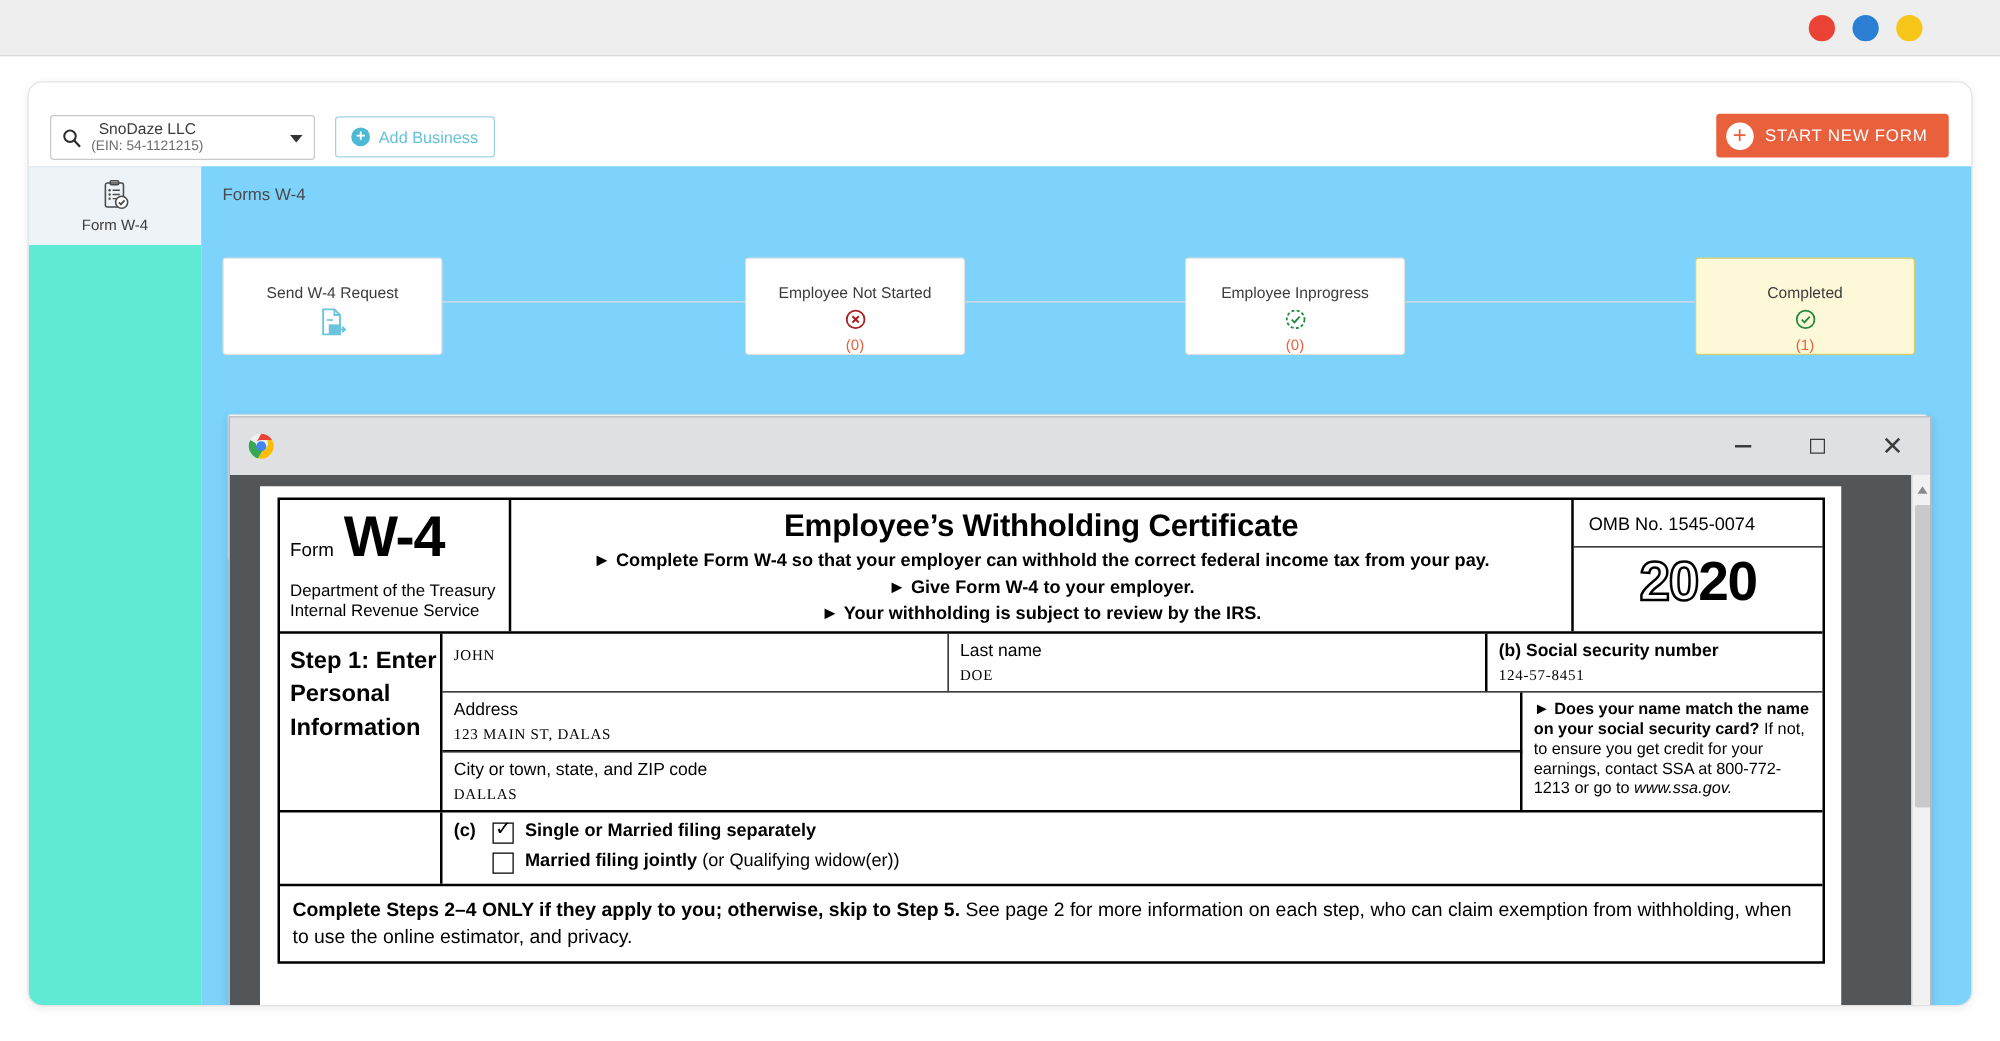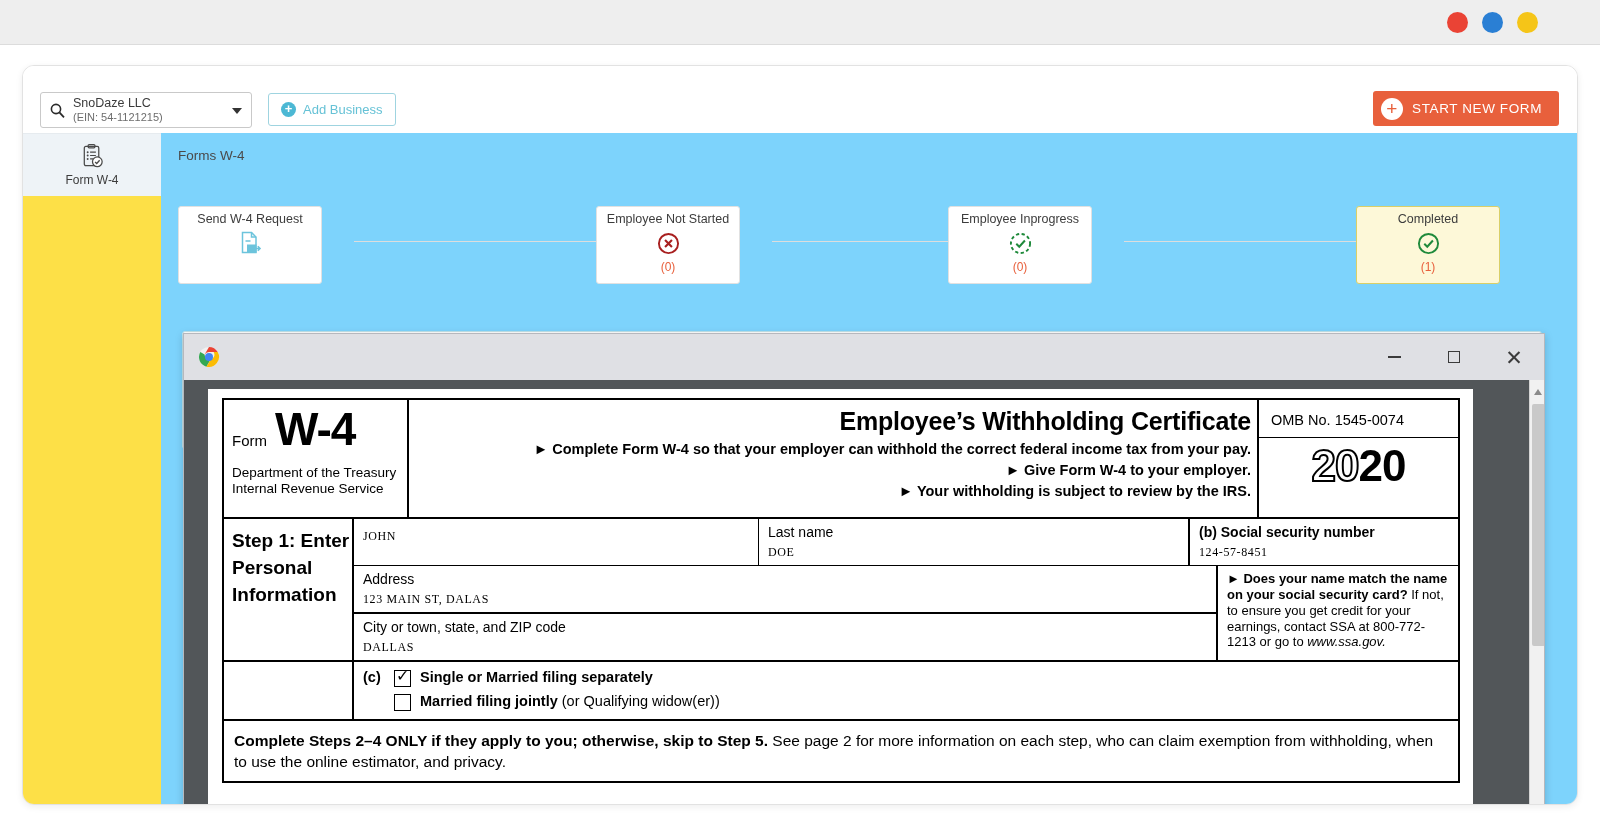--- a/index.html
+++ b/index.html
@@ -39,21 +39,21 @@
   .hdr { position: absolute; left: 0; top: 0; width: 100%; height: 67px; background:#fff; }
   .biz-select {
     position: absolute; left: 17px; top: 26px;
     width: 212px; height: 36px;
     border: 1px solid #c9c9c9; border-radius: 3px;
     background: #fff;
     display: flex; align-items: center;
     padding: 0 8px;
   }
   .biz-text { margin-left: 7px; line-height: 1.15; }
-  .biz-name { font-size: 12.5px; color: #3b3b3b; }
+  .biz-name { font-size: 12.5px; color: #3b3b3b; text-align: center; }
   .biz-ein { font-size: 11px; color: #6d6d6d; }
   .caret {
     position: absolute; right: 9px; top: 15px;
     width: 0; height: 0;
     border-left: 5px solid transparent; border-right: 5px solid transparent;
     border-top: 6px solid #333;
   }
   .add-biz {
     position: absolute; left: 245px; top: 27px;
     height: 33px; padding: 0 12px;
@@ -74,21 +74,21 @@
     display: flex; align-items: center; gap: 9px;
     color: #fff; font-size: 13.5px; letter-spacing: .6px;
   }
   .start-btn .wcirc {
     width: 22px; height: 22px; border-radius: 50%;
     background: #fff; color: #e8603c;
     font-size: 19px; line-height: 21px; text-align: center;
   }
 
   
-  .sidebar { position: absolute; left: 0; top: 67px; width: 138px; height: 673px; background:#fde047;text-align:right; }
+  .sidebar { position: absolute; left: 0; top: 67px; width: 138px; height: 673px; background:#5eead4;text-align:right; }
   .side-item {
     position: relative;
     width: 138px; height: 63px;
     background: #eef3f7;
     display: flex; flex-direction: column;
     align-items: center; justify-content: center; gap: 3px;
     border-top: 1px solid #e6ebef;
   }
   .side-item::after {
     content: ""; position: absolute; right: -10px; top: 8px;
@@ -99,24 +99,24 @@
   .side-label { font-size: 12px; color: #3c3c3c; }
 
   
   .main { position: absolute; left: 138px; top: 67px; width: 1418px; height: 673px; background:#7dd3fc; }
   .crumb { position: absolute; left: 17px; top: 15px; font-size: 13.5px; color: #4a4a4a; }
 
   .pipeline { position: absolute; left: 17px; top: 40px; width: 1380px; height: 100px; }
   .conn { position: absolute; top: 68px; height: 1px; background: #dddddd; }
   .stage {
     position: absolute; top: 33px;
-    width: 144px; height: 78px;
+    width: 176px; height: 78px;
     background: #fff; border: 1px solid #e1e1e1; border-radius: 3px;
     display: flex; flex-direction: column; align-items: center;
-    padding-top: 5px; gap: 3px;
+    padding-top: 20px; gap: 3px;
   }
   .stage.highlight { background: #fdf8d8; border-color: #d9cf68; }
   .stage-title { font-size: 12.5px; color: #3c3c3c; }
   .stage-count { font-size: 12px; color: #e8603c; }
 
   
   .under-panel {
     position: absolute; left: 21px; top: 198px;
     width: 1360px; height: 118px;
     border: 1px solid #bfe2ea; border-radius: 3px; background: #fff;
@@ -163,21 +163,21 @@
   }
   .w4-outer { position: absolute; left: 14px; top: 9px; width: 1238px; border: 2px solid #000; }
 
   
   .w4-head { display: flex; border-bottom: 2px solid #000; }
   .hd-left { width: 185px; border-right: 2px solid #000; padding: 10px 6px 6px 8px; }
   .hd-formrow { display: flex; align-items: flex-end; gap: 8px; }
   .hd-form { font-size: 15px; }
   .hd-w4 { font-size: 46px; font-weight: bold; line-height: .85; letter-spacing: -1px; }
   .hd-dept { font-size: 13.5px; line-height: 1.18; margin-top: 16px; }
-  .hd-mid { flex: 1; padding: 7px 6px 18px; text-align: right; border-right: 2px solid #000; }
+  .hd-mid { flex: 1; padding: 7px 6px 6px; text-align: center; border-right: 2px solid #000; }
   .hd-title { font-size: 25px; font-weight: bold; letter-spacing: -.2px; }
   .hd-line { font-size: 14.5px; font-weight: bold; margin-top: 5px; }
   .hd-right { width: 199px; }
   .hd-omb { font-size: 14.5px; padding: 12px 0 9px 12px; border-bottom: 1px solid #000; }
   .hd-year { text-align: center; padding: 3px 0 2px; font-size: 44px; font-weight: bold; letter-spacing: -1px; }
   .yr-hollow { color: #fff; -webkit-text-stroke: 2px #000; }
 
   
   .w4-step1 { display: flex; border-bottom: 2px solid #000; }
   .s1-label { width: 130px; border-right: 2px solid #000; padding: 9px 0 6px 8px; font-size: 19px; font-weight: bold; line-height: 1.42; }

